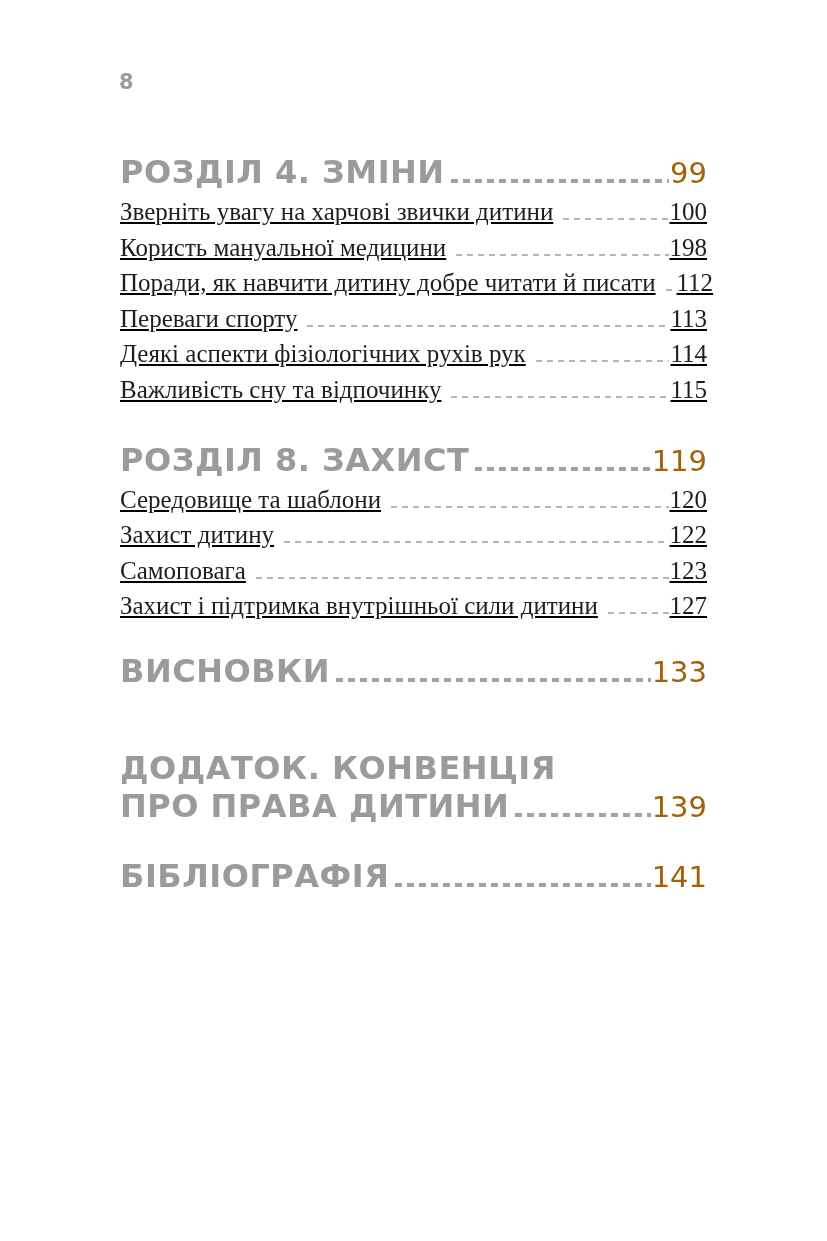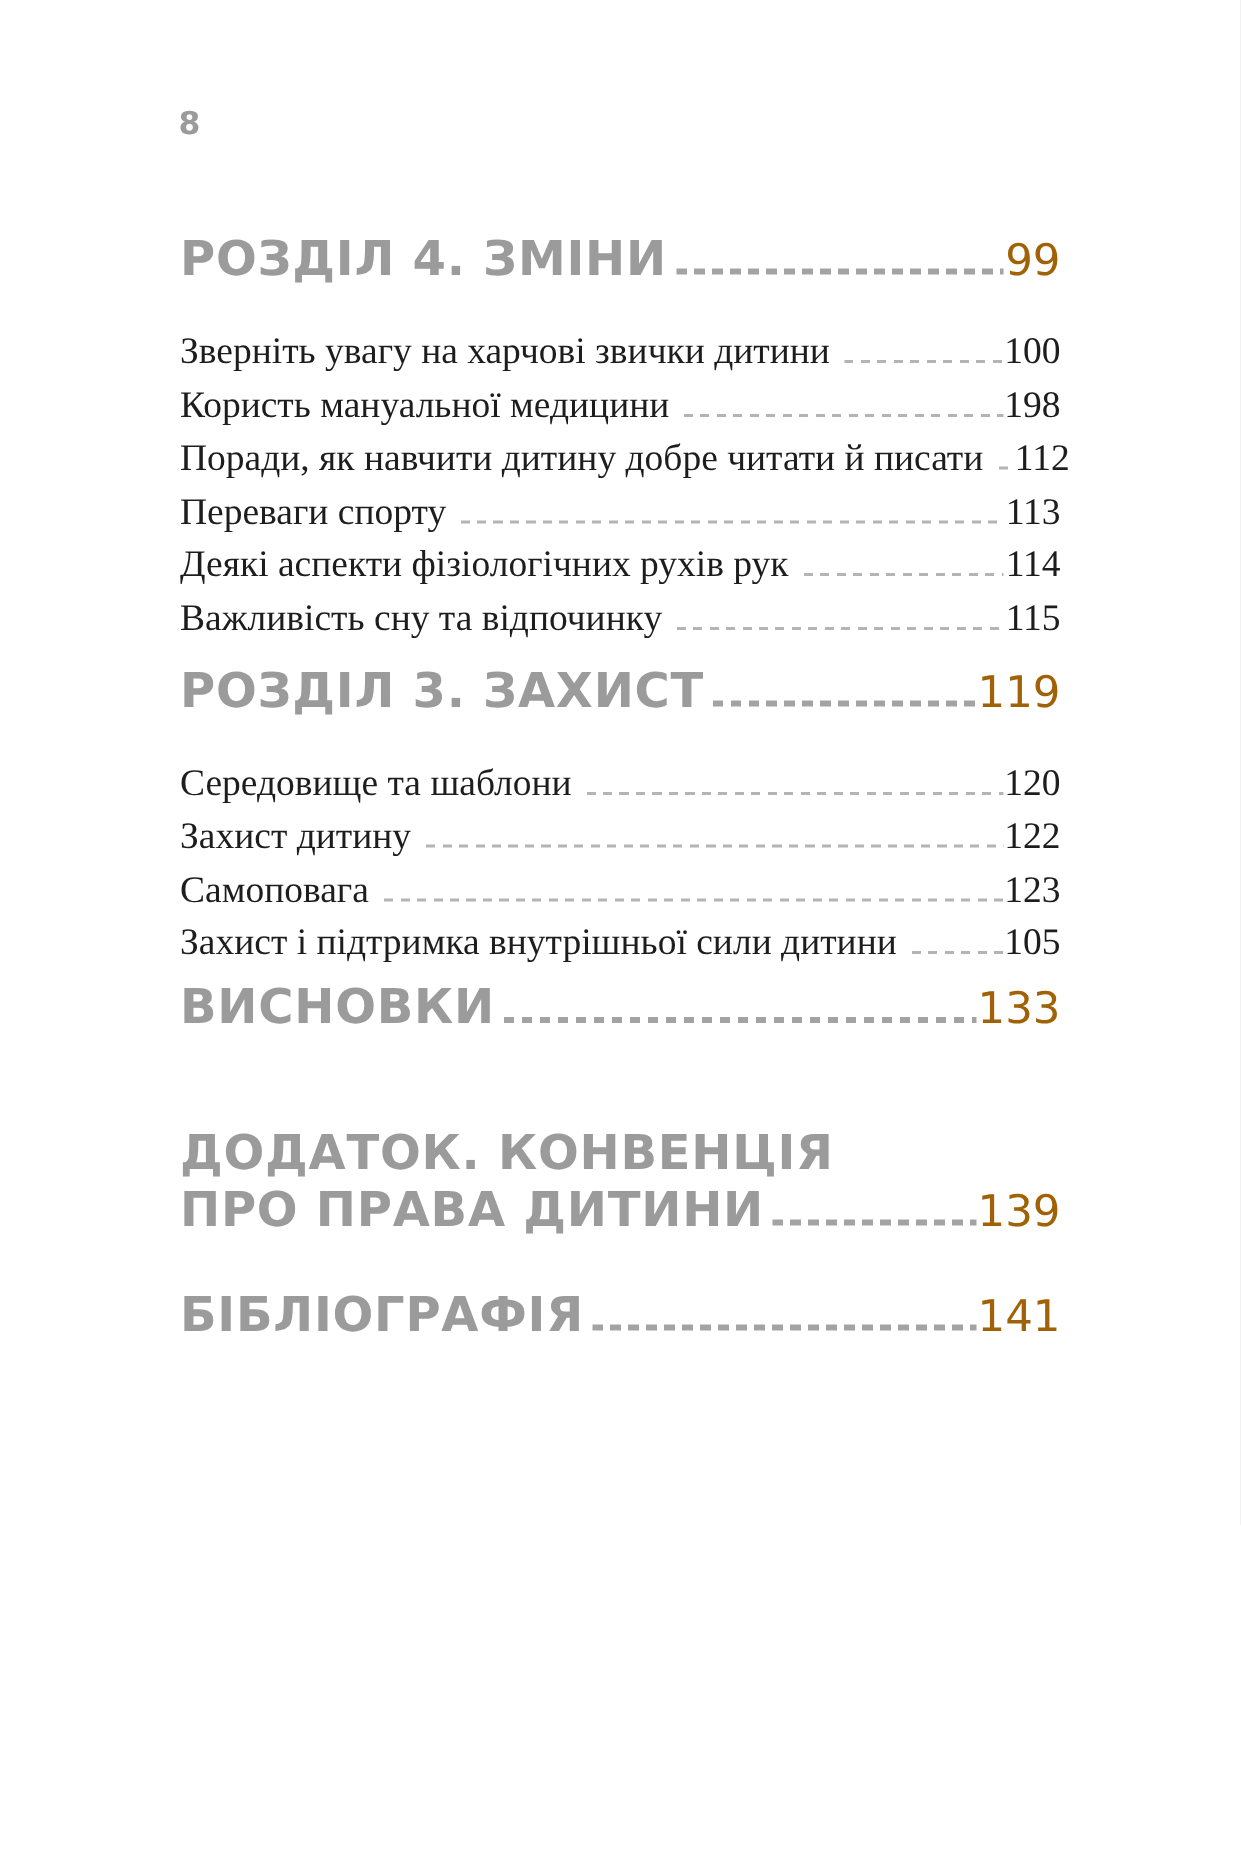--- a/index.html
+++ b/index.html
@@ -41,32 +41,31 @@
     color: #9b9b9b;
     white-space: nowrap;
   }
   .chapter-page {
     font-family: "DejaVu Sans", sans-serif;
     font-weight: normal;
     font-size: 29px;
     color: #a16207;
     white-space: nowrap;
   }
-  .entries { padding-top: 2px; }
+  .entries { padding-top: 2px; text-decoration: underline; }
   .entry-row { height: 35.6px; line-height: 35.6px; }
   .entry-title {
     font-size: 25px;
     color: #1d1d1d;
     white-space: nowrap;
   }
   .entry-page {
     font-size: 25px;
     color: #1d1d1d;
     white-space: nowrap;
-    margin-top: 23px;
   }
   .leader {
     flex: 1 1 auto;
     min-width: 10px;
     align-self: baseline;
   }
   .leader-thin {
     height: 2px;
     margin: 0 1px 0 10px;
     background: repeating-linear-gradient(to right, #b4b4b4 0 6px, transparent 6px 11px);
@@ -124,21 +123,21 @@
       <div class="row entry-row">
         <span class="entry-title">Важливість сну та відпочинку</span>
         <span class="leader leader-thin"></span>
         <span class="entry-page">115</span>
       </div>
     </div>
 
     <div class="gap-32"></div>
 
     <div class="row chapter-row">
-      <span class="chapter-title">РОЗДІЛ 3. ЗАХИСТ</span>
+      <span class="chapter-title">РОЗДІЛ 8. ЗАХИСТ</span>
       <span class="leader leader-bold"></span>
       <span class="chapter-page">119</span>
     </div>
     <div class="entries">
       <div class="row entry-row">
         <span class="entry-title">Середовище та шаблони</span>
         <span class="leader leader-thin"></span>
         <span class="entry-page">120</span>
       </div>
       <div class="row entry-row">
@@ -147,21 +146,21 @@
         <span class="entry-page">122</span>
       </div>
       <div class="row entry-row">
         <span class="entry-title">Самоповага</span>
         <span class="leader leader-thin"></span>
         <span class="entry-page">123</span>
       </div>
       <div class="row entry-row">
         <span class="entry-title">Захист і підтримка внутрішньої сили дитини</span>
         <span class="leader leader-thin"></span>
-        <span class="entry-page">105</span>
+        <span class="entry-page">127</span>
       </div>
     </div>
 
     <div class="gap-27"></div>
 
     <div class="row chapter-row">
       <span class="chapter-title">ВИСНОВКИ</span>
       <span class="leader leader-bold"></span>
       <span class="chapter-page">133</span>
     </div>

